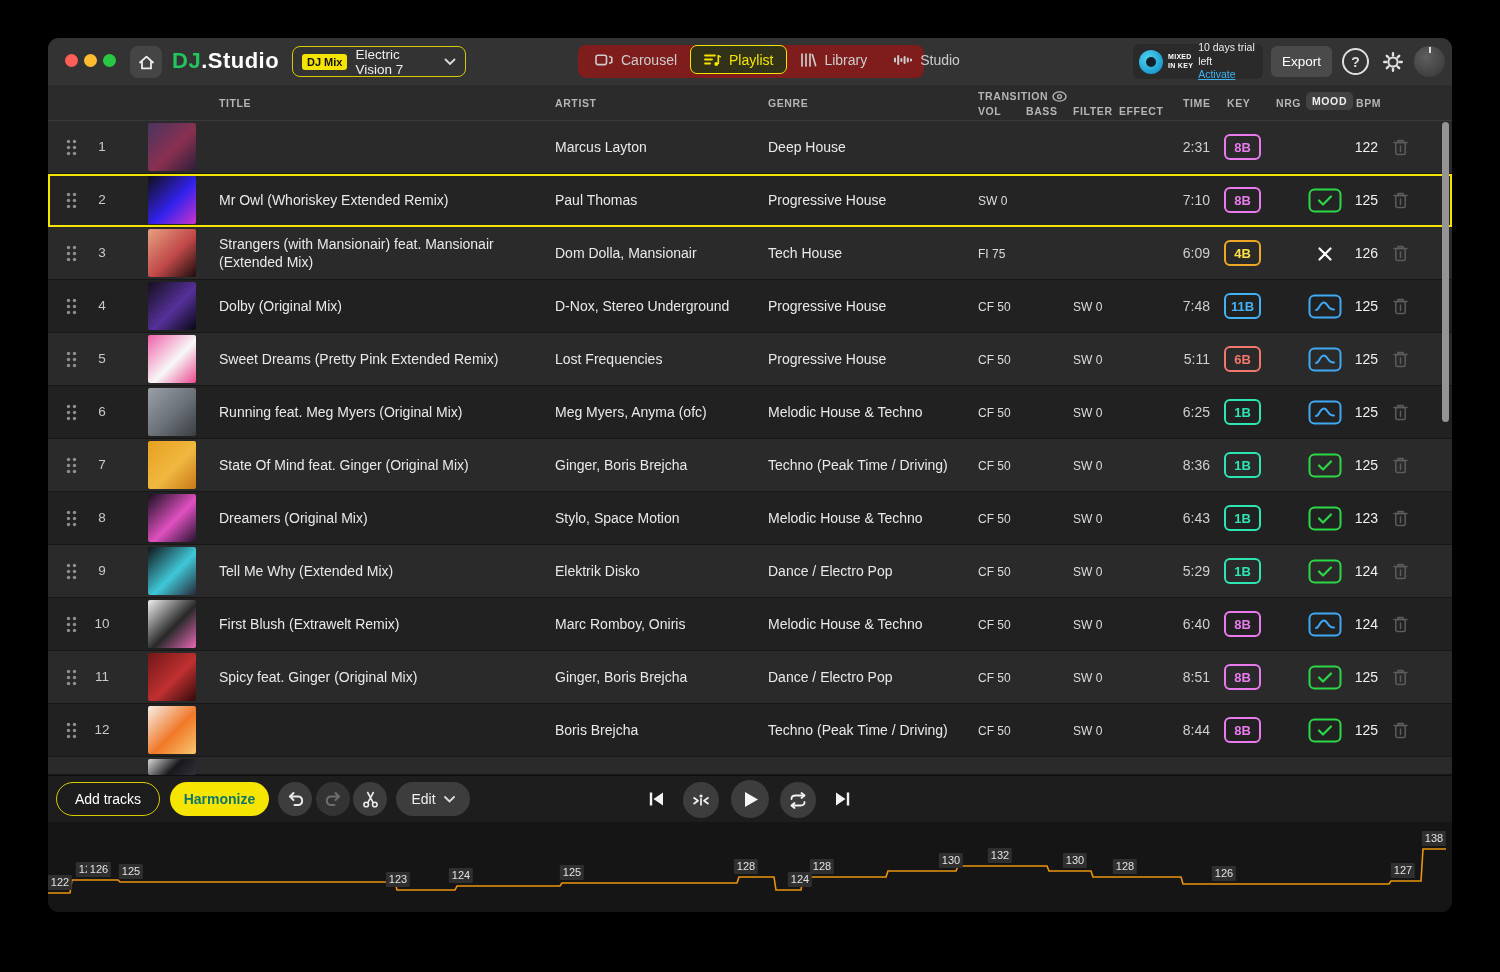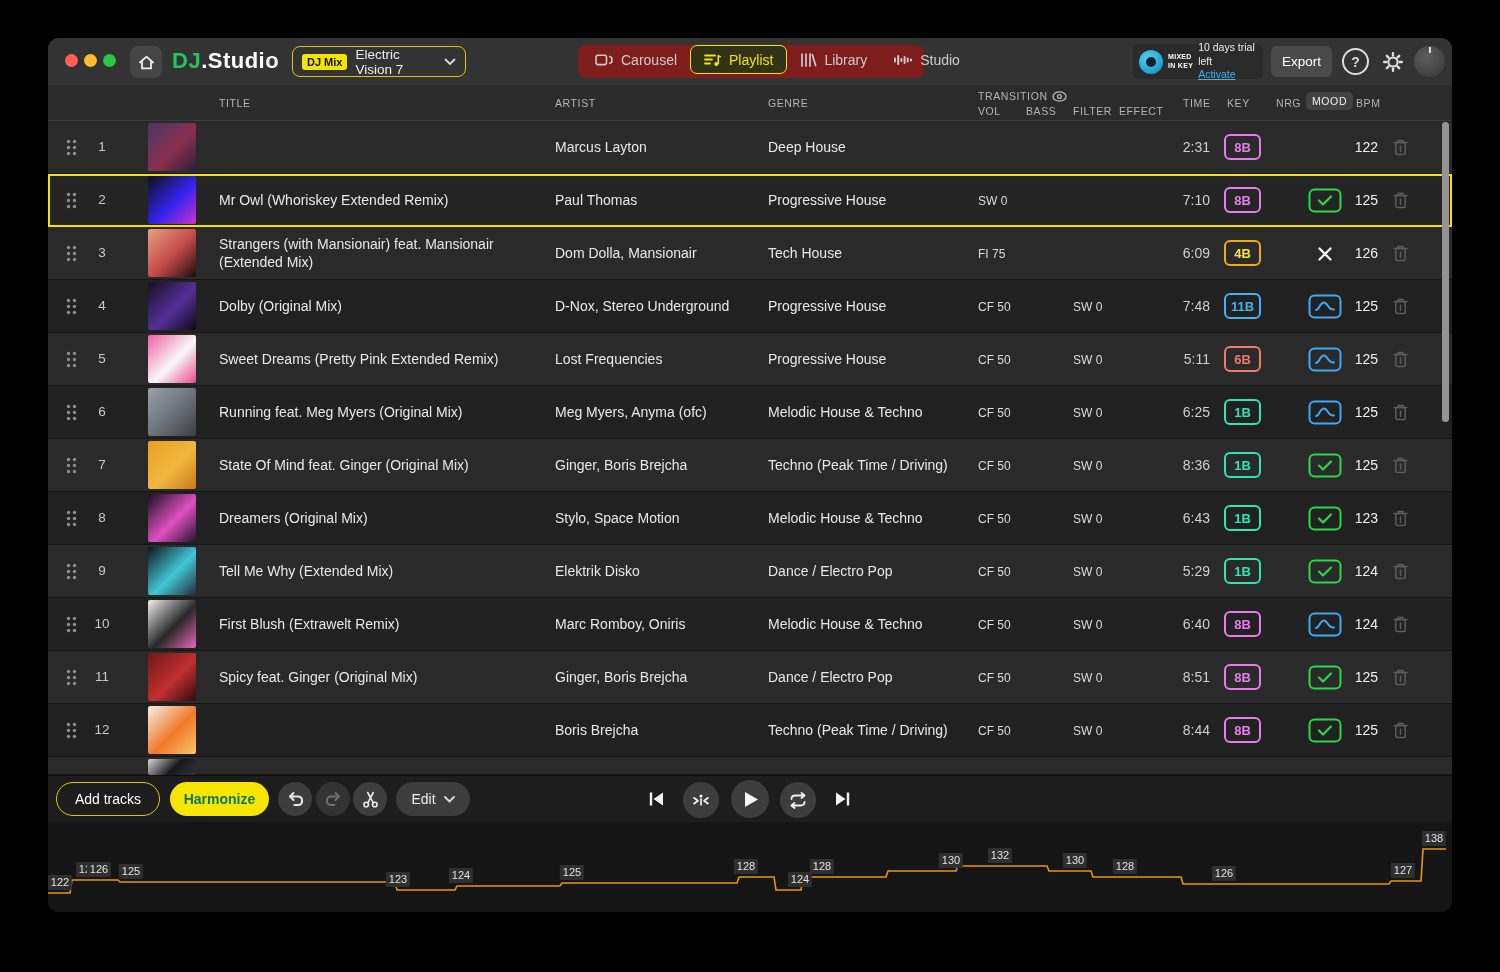--- a/index.html
+++ b/index.html
@@ -38,21 +38,21 @@
                 border-radius:6px; color:#fff; font-size:13.5px; display:flex; align-items:center; justify-content:center; }
   .help-btn { position:absolute; left:1294px; top:10px; width:27px; height:27px; border:2px solid #dedede;
               border-radius:50%; color:#dedede; font-size:14px; font-weight:700; display:flex; align-items:center; justify-content:center; }
   .gear-btn { position:absolute; left:1331px; top:10px; width:27px; height:27px; display:flex; align-items:center; justify-content:center; }
   .avatar { position:absolute; left:1366px; top:8px; width:31px; height:31px; border-radius:50%;
             background:radial-gradient(circle at 40% 35%, #5e5e5e, #353535); }
   .avatar::after { content:""; position:absolute; left:15px; top:1px; width:2px; height:6px; background:#ddd; }
 
   
   .thead { position:absolute; left:0; top:47px; width:100%; height:36px; background:#2b2b2b;
-           border-bottom:1px solid #3a3a3a; font-size:10.5px; font-weight:400; letter-spacing:.6px; color:#b5b5b5; }
+           border-bottom:1px solid #3a3a3a; font-size:10.5px; font-weight:700; letter-spacing:.6px; color:#b5b5b5; }
   .th { position:absolute; top:12px; }
   .th2a { top:5px; } .th2b { top:20px; }
   .th-mood { top:7px; background:#424242; color:#efefef; padding:3px 6px; border-radius:5px; }
   .eye { display:inline-block; vertical-align:-2px; margin-left:4px; }
 
   
   .rows { position:absolute; left:0; top:83px; width:100%; height:654px; overflow:hidden; background:#202020; }
   .row { position:relative; width:1404px; height:53px; box-shadow:inset 0 -1px 0 #171717; }
   .row.odd { background:#2a2a2a; } .row.even { background:#212121; }
   .row.selected { background:#242424; box-shadow:inset 0 0 0 2px #f5e400; }

